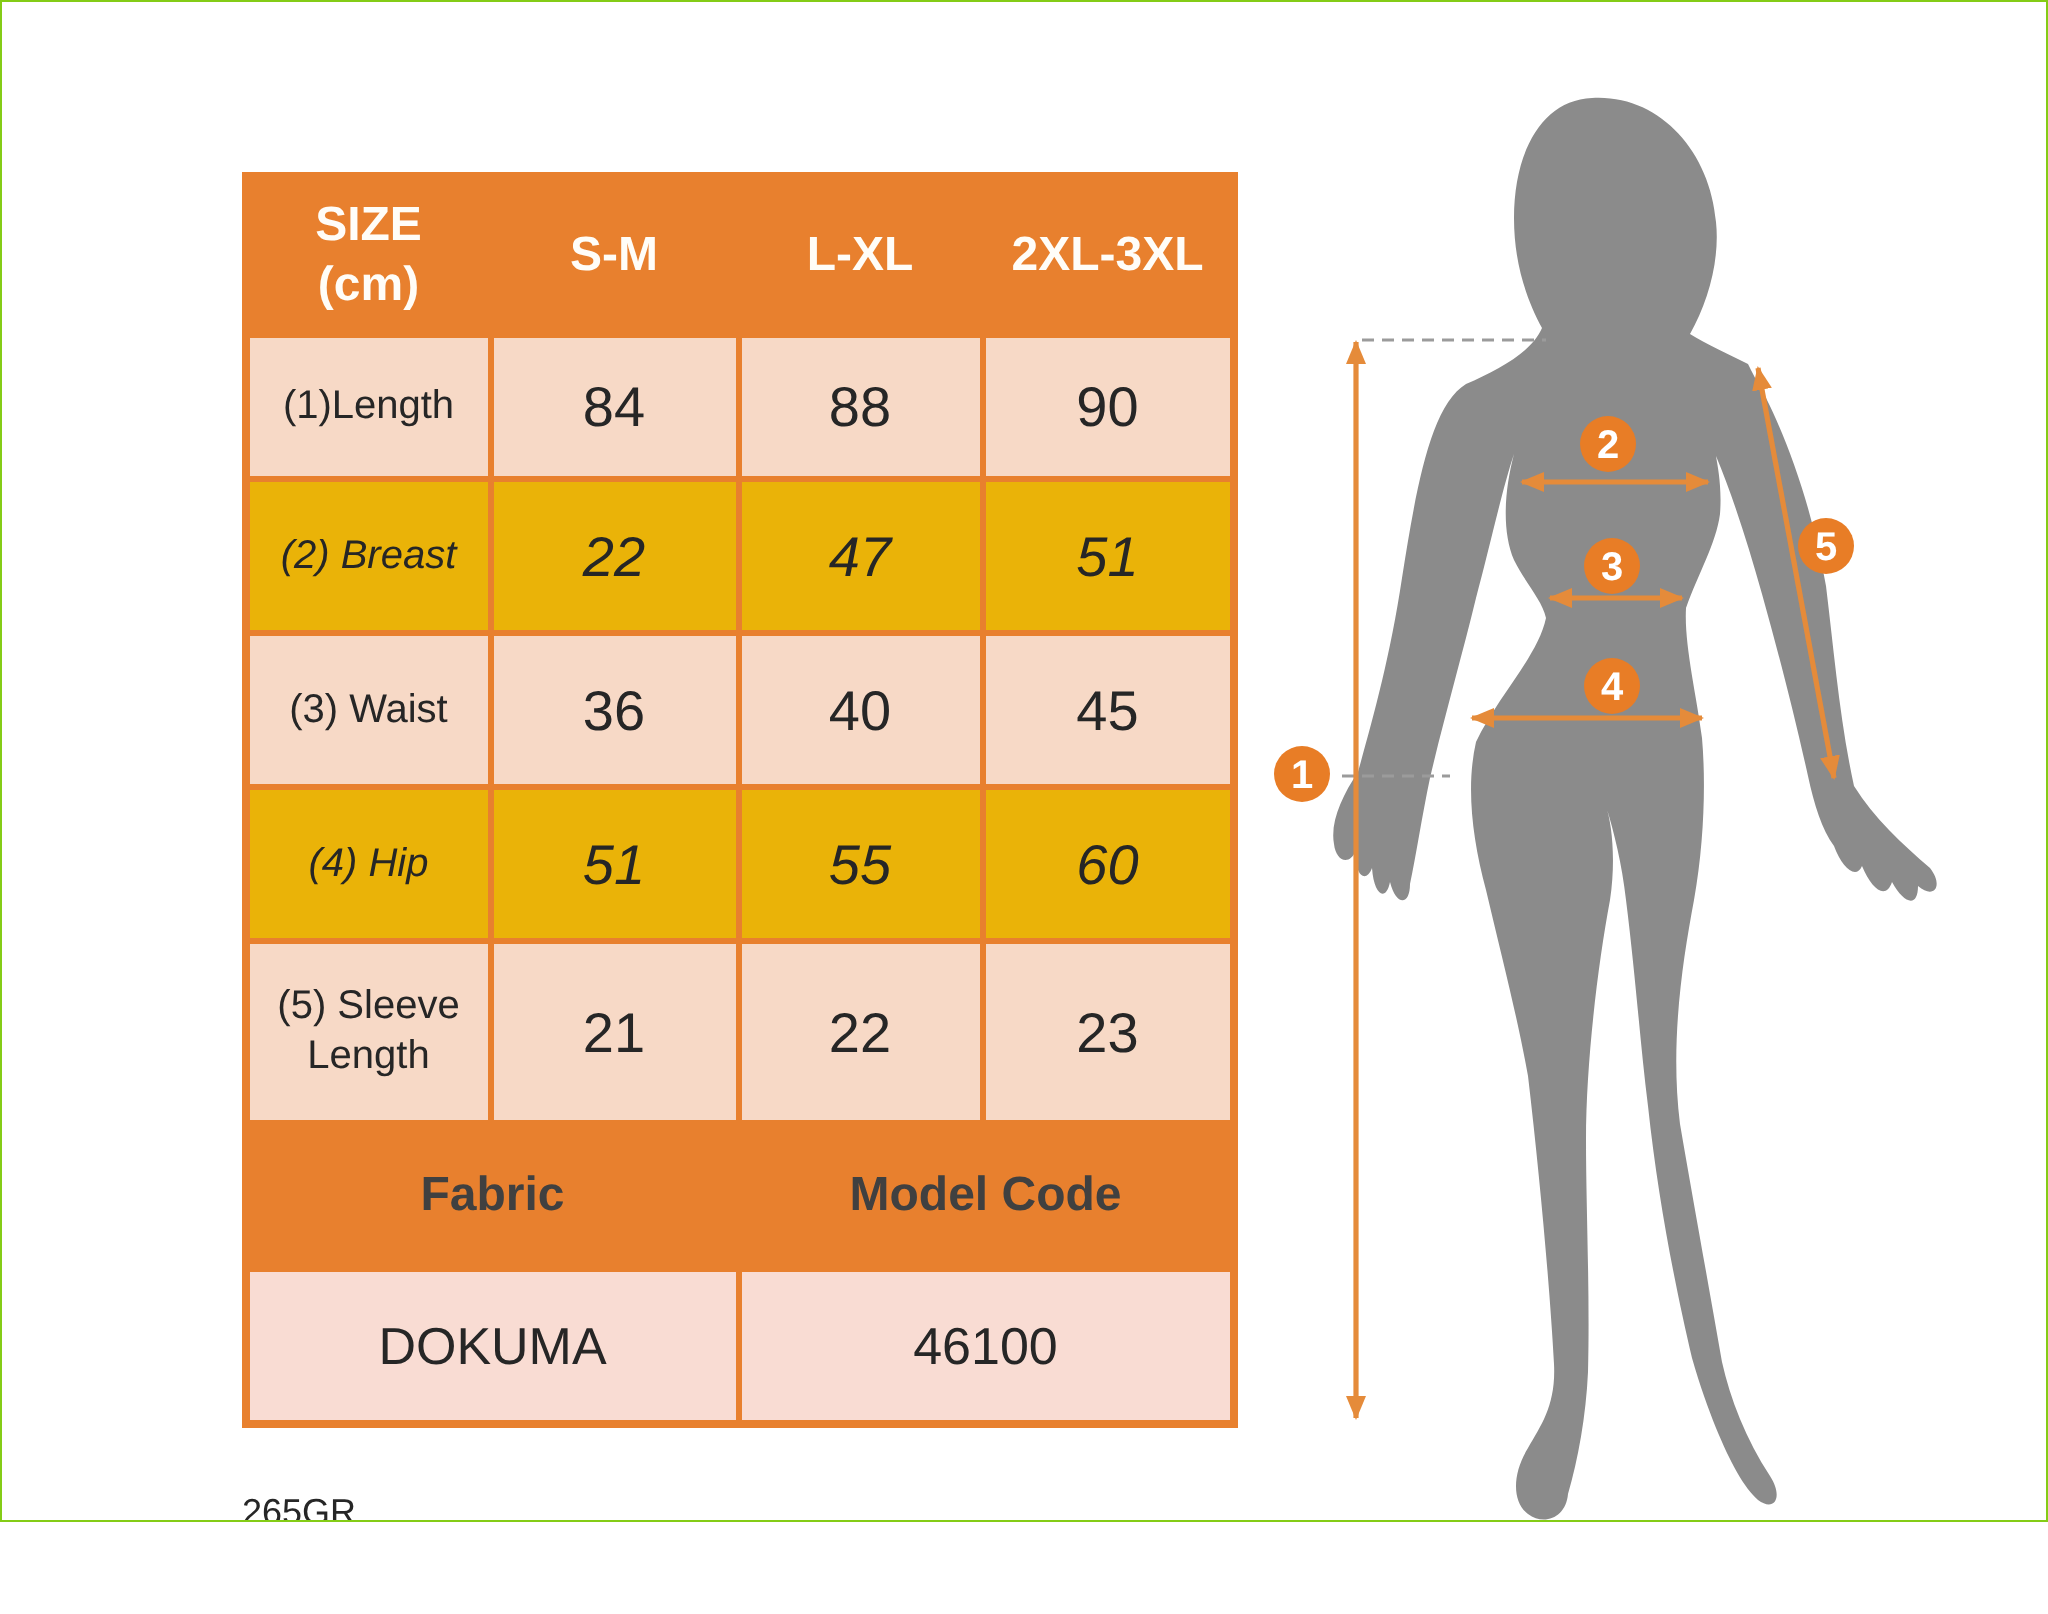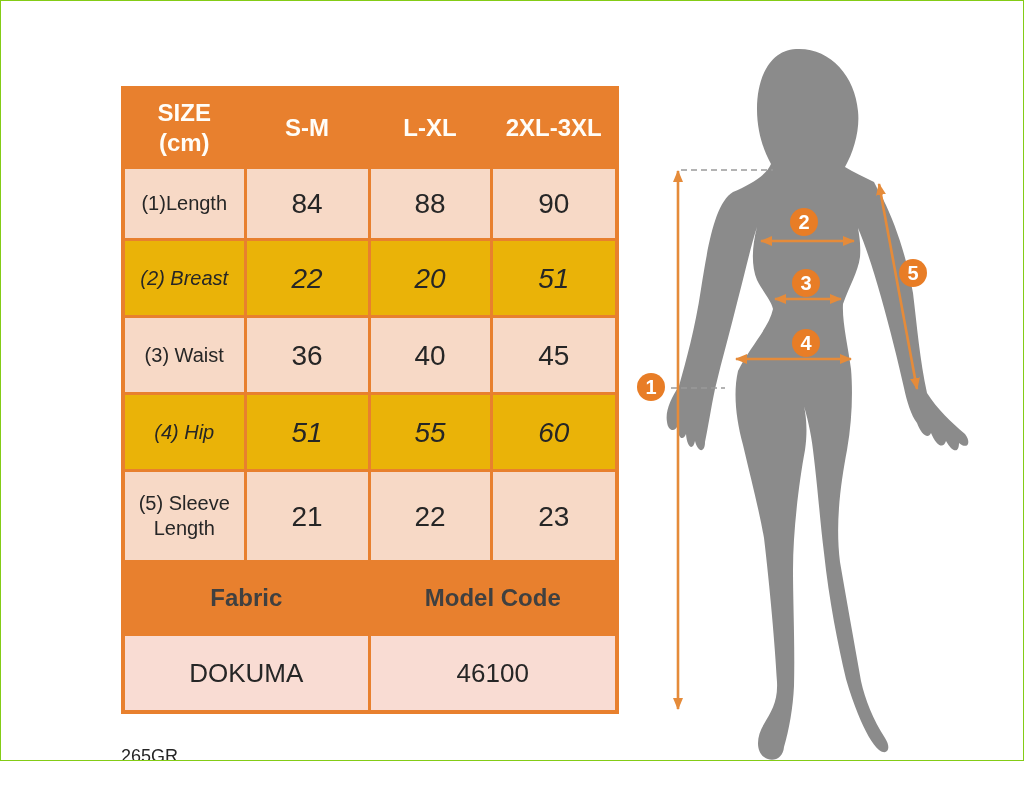--- a/index.html
+++ b/index.html
@@ -53,21 +53,21 @@
       </tr>
       <tr class="r-dark row1">
         <td class="lbl">(1)Length</td>
         <td class="val">84</td>
         <td class="val">88</td>
         <td class="val">90</td>
       </tr>
       <tr class="r-light rowN">
         <td class="lbl">(2) Breast</td>
         <td class="val">22</td>
-        <td class="val">20</td>
+        <td class="val">47</td>
         <td class="val">51</td>
       </tr>
       <tr class="r-dark rowN">
         <td class="lbl">(3) Waist</td>
         <td class="val">36</td>
         <td class="val">40</td>
         <td class="val">45</td>
       </tr>
       <tr class="r-light rowN">
         <td class="lbl">(4) Hip</td>

